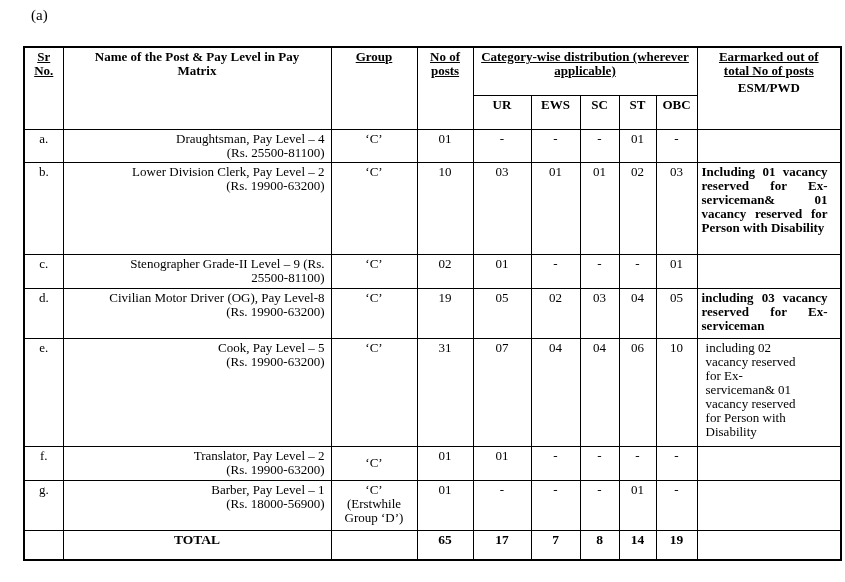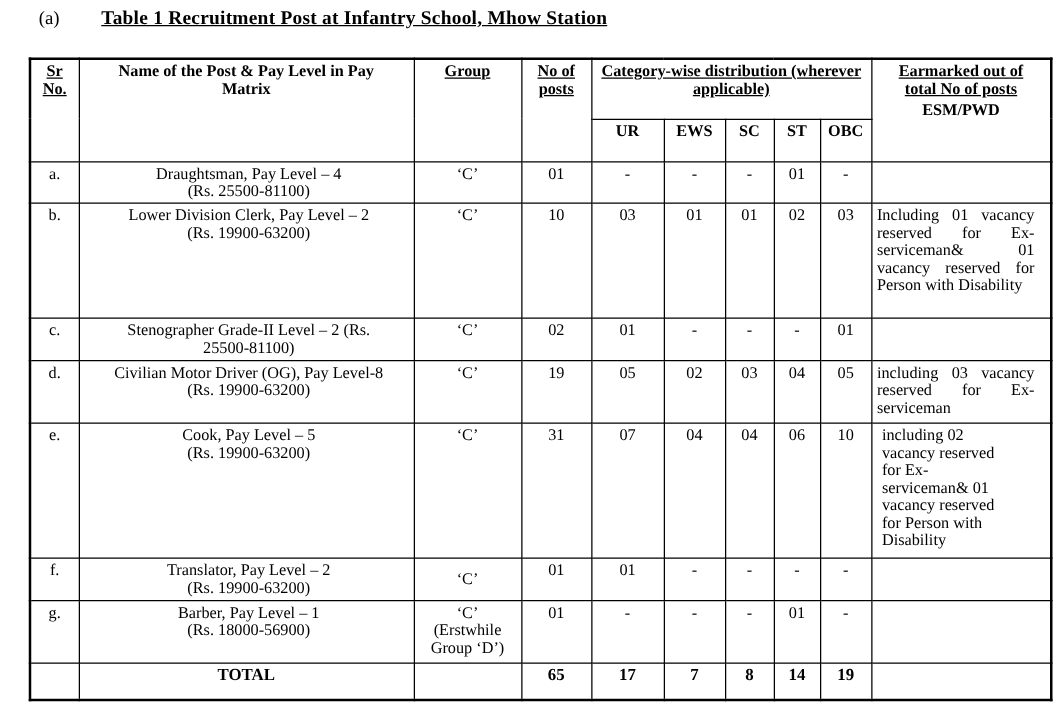--- a/index.html
+++ b/index.html
@@ -43,41 +43,40 @@
   table.recruit th, table.recruit td {
     border: 1.5px solid #000;
     vertical-align: top;
     padding: 2px 4px;
     box-sizing: border-box;
     overflow: hidden;
   }
   th { font-weight: bold; font-size: 13px; }
   .u { text-decoration: underline; }
   .c { text-align: center; }
-  .name { text-align: center; padding-left: 10px !important; padding-right: 6px !important; }
+  .name { text-align: right; padding-left: 10px !important; padding-right: 6px !important; }
   .name-hdr { }
   .name-hdr .constrain { max-width: 218px; margin: 0 auto; }
   .earmarked-hdr { text-align: center; }
   .earmarked-hdr .constrain { max-width: 102px; margin: 0 auto; }
   .esm-sub { font-weight: bold; text-decoration: none; margin-top: 3px; }
   .vmid { vertical-align: middle !important; }
   .remark { text-align: left; }
-  .remark.j { text-align: justify; max-width: 126px; }
+  .remark.j { text-align: justify; max-width: 126px; font-weight: bold; }
   .remark.el { max-width: 100px; padding-left: 4px; }
   .total-row td { font-weight: bold; font-size: 13.5px; vertical-align: middle; }
   .grp { text-align: center; }
 </style>
 </head>
 <body>
 
 <div class="page">
 
   <div class="title-row">
     <span class="list-marker">(a)</span>
-    <span class="doc-title">Table 1 Recruitment Post at Infantry School, Mhow Station</span>
   </div>
 
   <table class="recruit">
     <colgroup>
       <col style="width:39px">
         <col style="width:268px">
         <col style="width:86px">
         <col style="width:56px">
       <col style="width:58px">
         <col style="width:49px">
@@ -142,21 +141,21 @@
       <td class="c">02</td>
       <td class="c">03</td>
       <td>
             <div class="remark j">Including 01 vacancy reserved for Ex-serviceman&amp; 01 vacancy reserved for Person with Disability</div>
           </td>
     </tr>
 
     <tr style="height:34px">
       <td class="c">c.</td>
       <td class="name">
-        <div>Stenographer Grade-II Level – 2 (Rs.</div>
+        <div>Stenographer Grade-II Level – 9 (Rs.</div>
         <div>25500-81100)</div>
       </td>
       <td class="grp">‘C’</td>
       <td class="c">02</td>
       <td class="c">01</td>
       <td class="c">-</td>
       <td class="c">-</td>
       <td class="c">-</td>
       <td class="c">01</td>
       <td>

